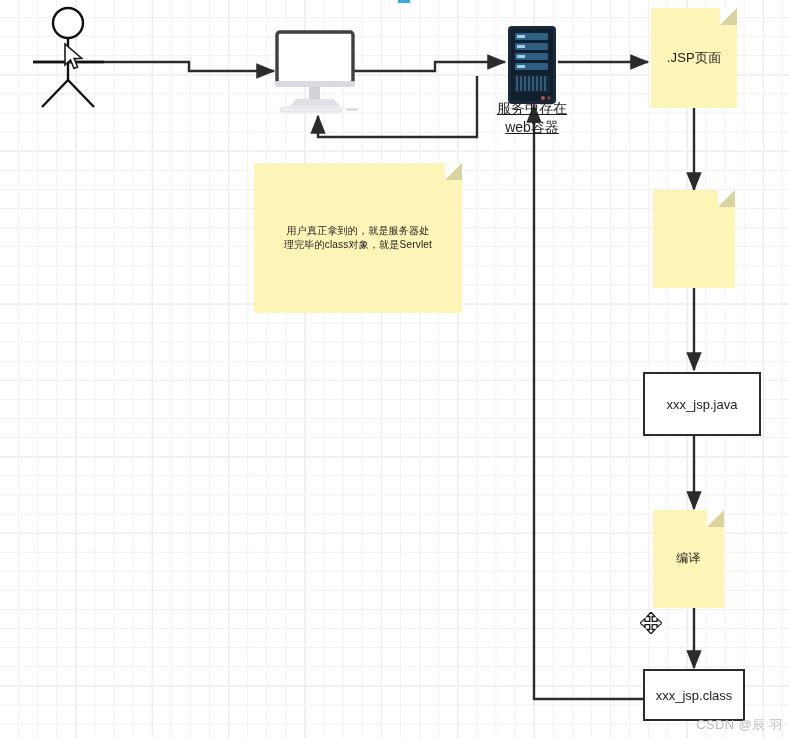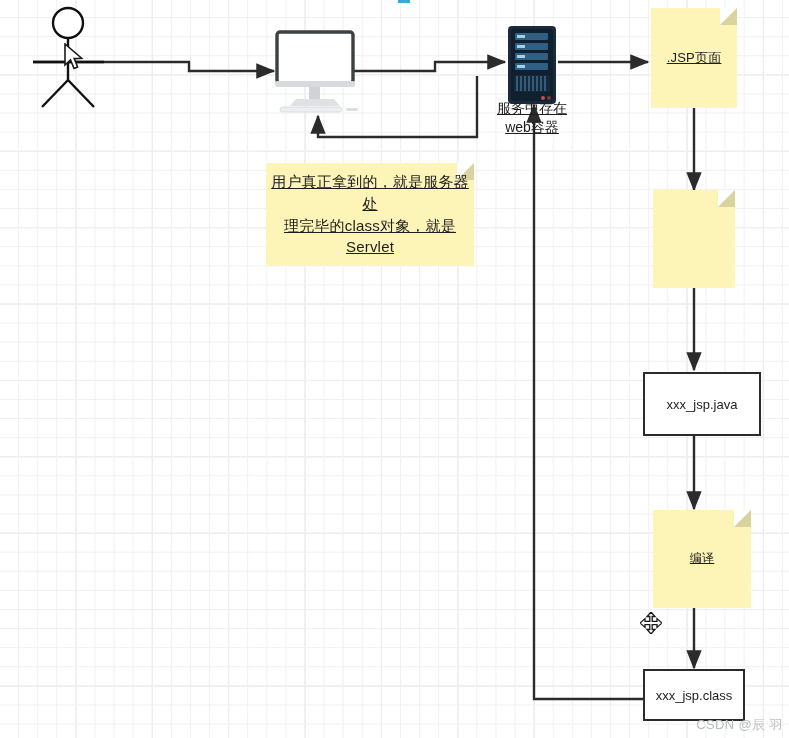--- a/index.html
+++ b/index.html
@@ -54,21 +54,21 @@
     border-color: transparent transparent #d9d3a0 transparent;
   }
   .note .fold2 {
     position: absolute;
     right: 0; top: 0;
     width: 0; height: 0;
     border-style: solid;
     border-width: 17px 17px 0 0;
     border-color: #ffffff transparent transparent transparent;
   }
-  .note-text { position: relative; z-index: 2; padding: 0 4px; white-space: pre-line; text-decoration: underline; }
+  .note-text { position: relative; z-index: 2; padding: 0 4px; white-space: pre-line; }
 
   
   .rectbox {
     background: #ffffff;
     border: 2.4px solid #2b2b2b;
     display: flex;
     align-items: center;
     justify-content: center;
     color: #1d1d1d;
     text-align: center;
@@ -200,31 +200,31 @@
 
 <div class="node note" style="left:653px; top:190px; width:82px; height:98px; font-size:12px;">
   <span class="fold2"></span>
   <span class="fold"></span>
 </div>
 
 <div class="node rectbox" style="left:643px; top:372px; width:118px; height:64px; font-size:13px;">
   <span>xxx_jsp.java</span>
 </div>
 
-<div class="node note" style="left:653px; top:510px; width:98px; height:98px; font-size:12px;">
+<div class="node note" style="left:653px; top:510px; width:71px; height:98px; font-size:12px;">
   <span class="fold2"></span>
   <span class="fold"></span>
   <span class="note-text">编译</span>
 </div>
 
 <div class="node rectbox" style="left:643px; top:669px; width:102px; height:52px; font-size:13px;">
   <span>xxx_jsp.class</span>
 </div>
 
-<div class="node note" style="left:254px; top:163px; width:208px; height:103px; font-size:15px;margin-left:12px;">
+<div class="node note" style="left:254px; top:163px; width:208px; height:150px; font-size:10px;">
   <span class="fold2"></span>
   <span class="fold"></span>
   <span class="note-text">用户真正拿到的，就是服务器处
 理完毕的class对象，就是Servlet</span>
 </div>
 
 <div class="cursor" style="left:63px; top:43px; width:22px; height:30px;">
   <svg width="22" height="30" viewBox="0 0 22 30" xmlns="http://www.w3.org/2000/svg">
     <path d="M2 1 L2 22 L7.5 16.8 L11 25.5 L14.6 24 L11.2 15.6 L18.6 15.2 Z" fill="#ffffff" stroke="#1a1a1a" stroke-width="1.6"></path>
   </svg>

